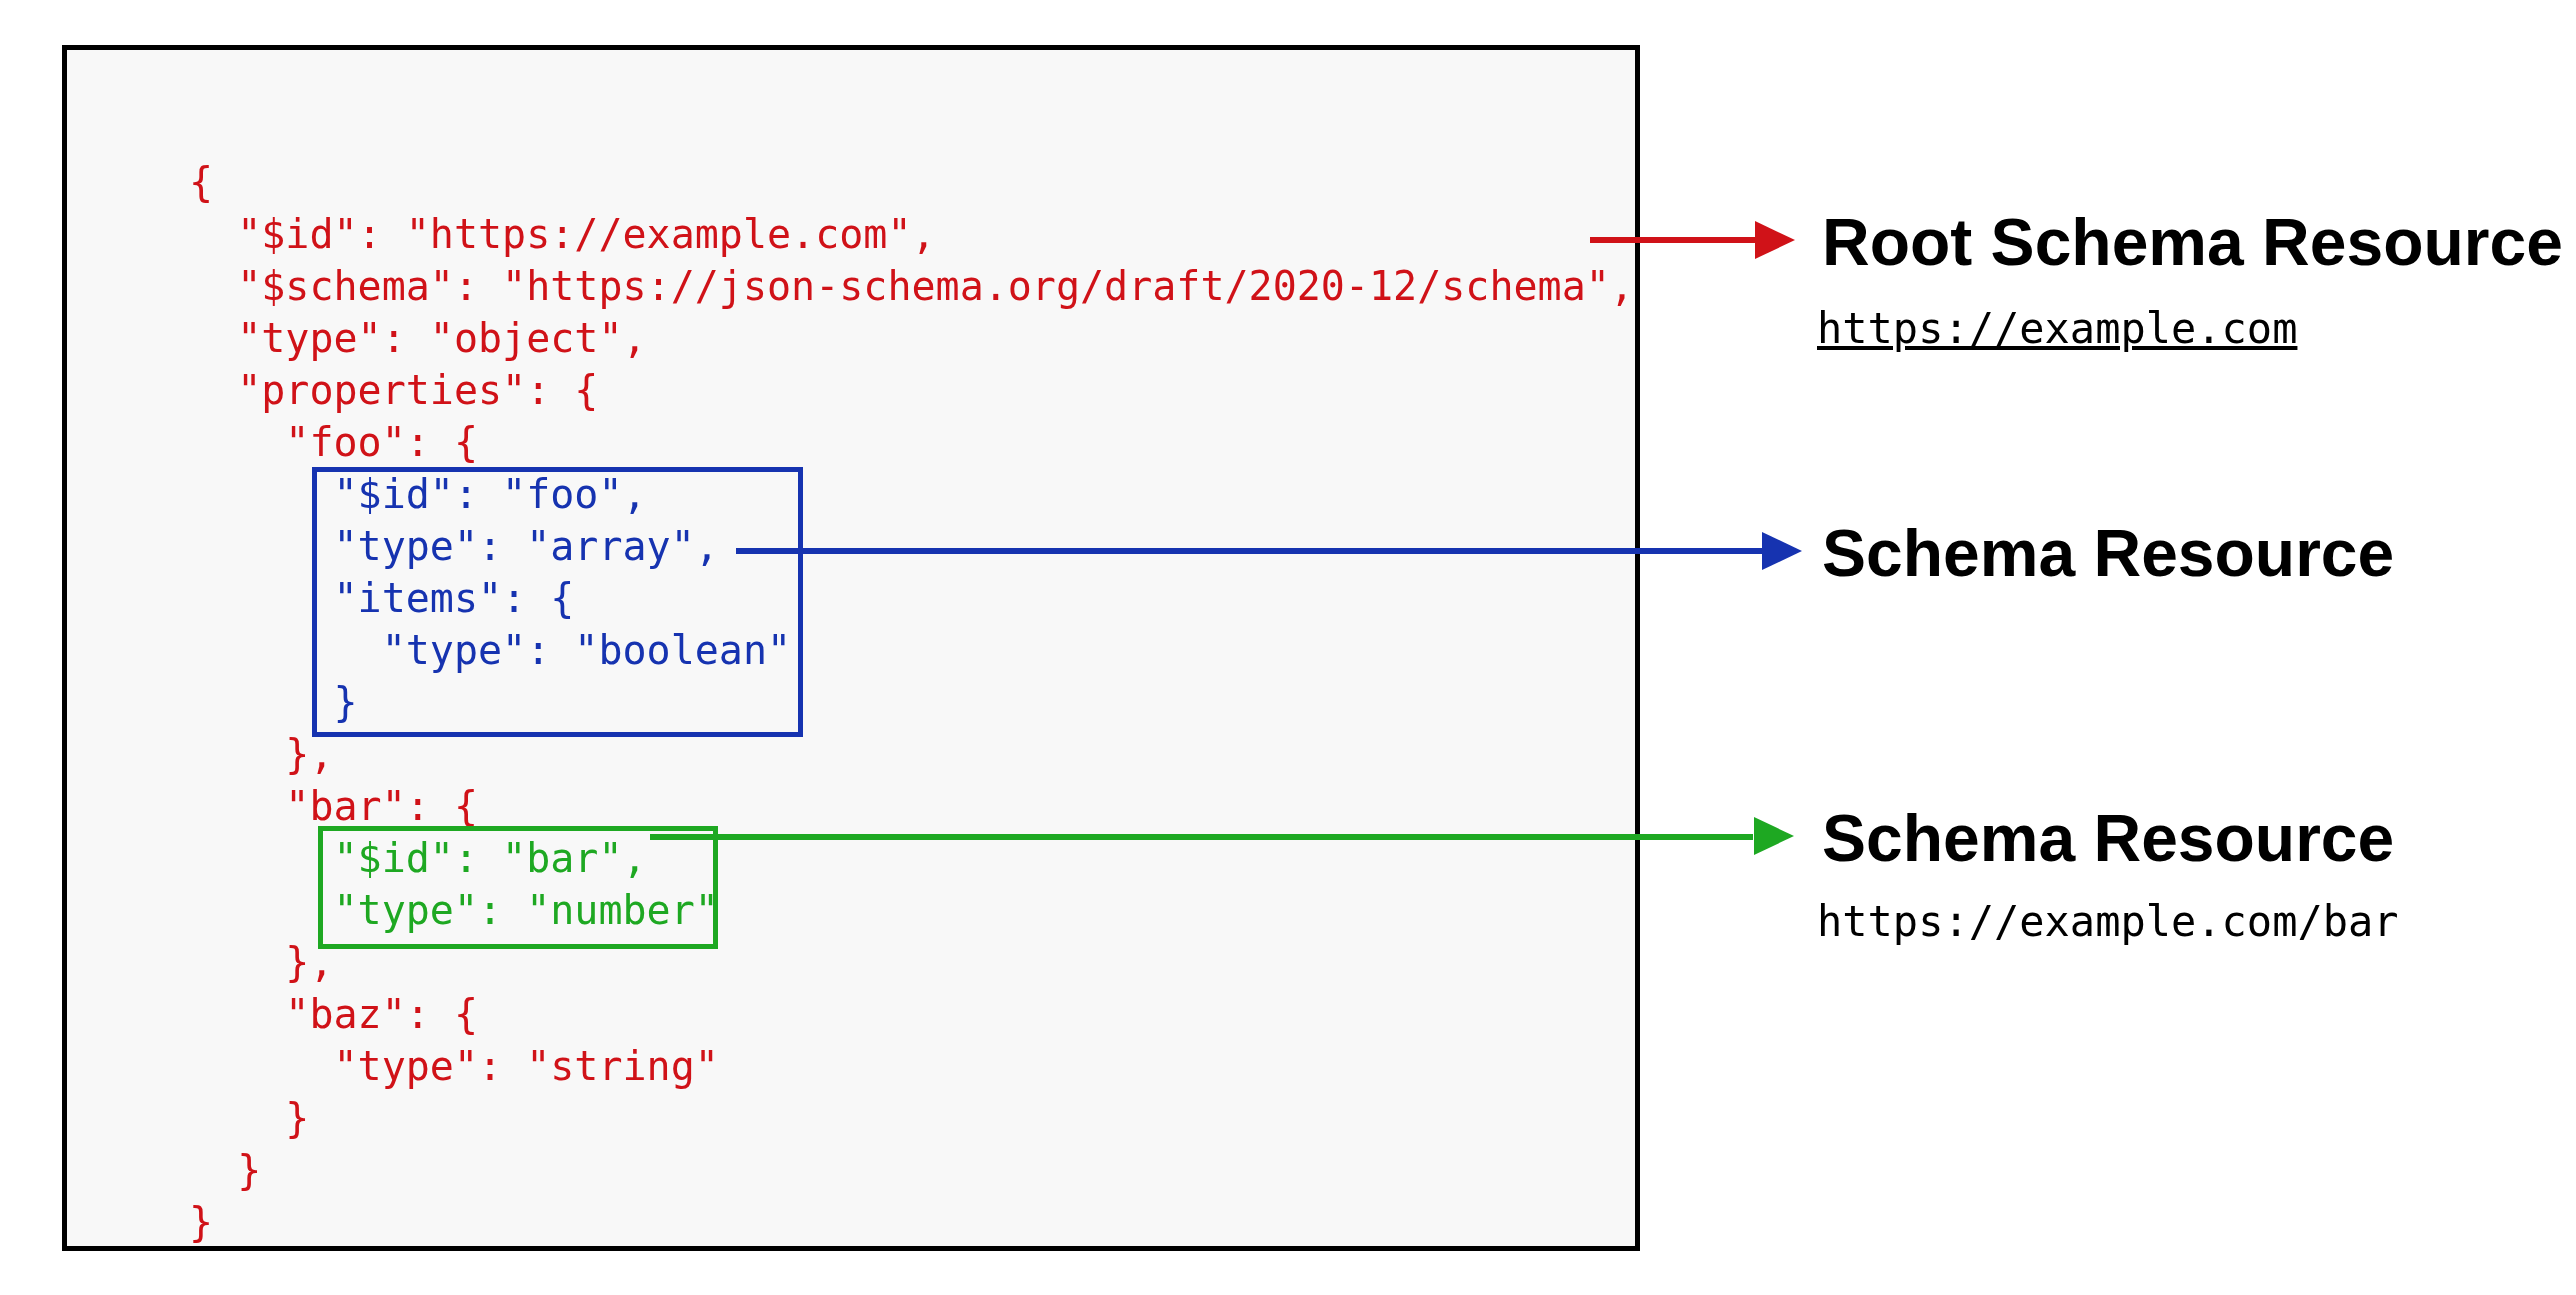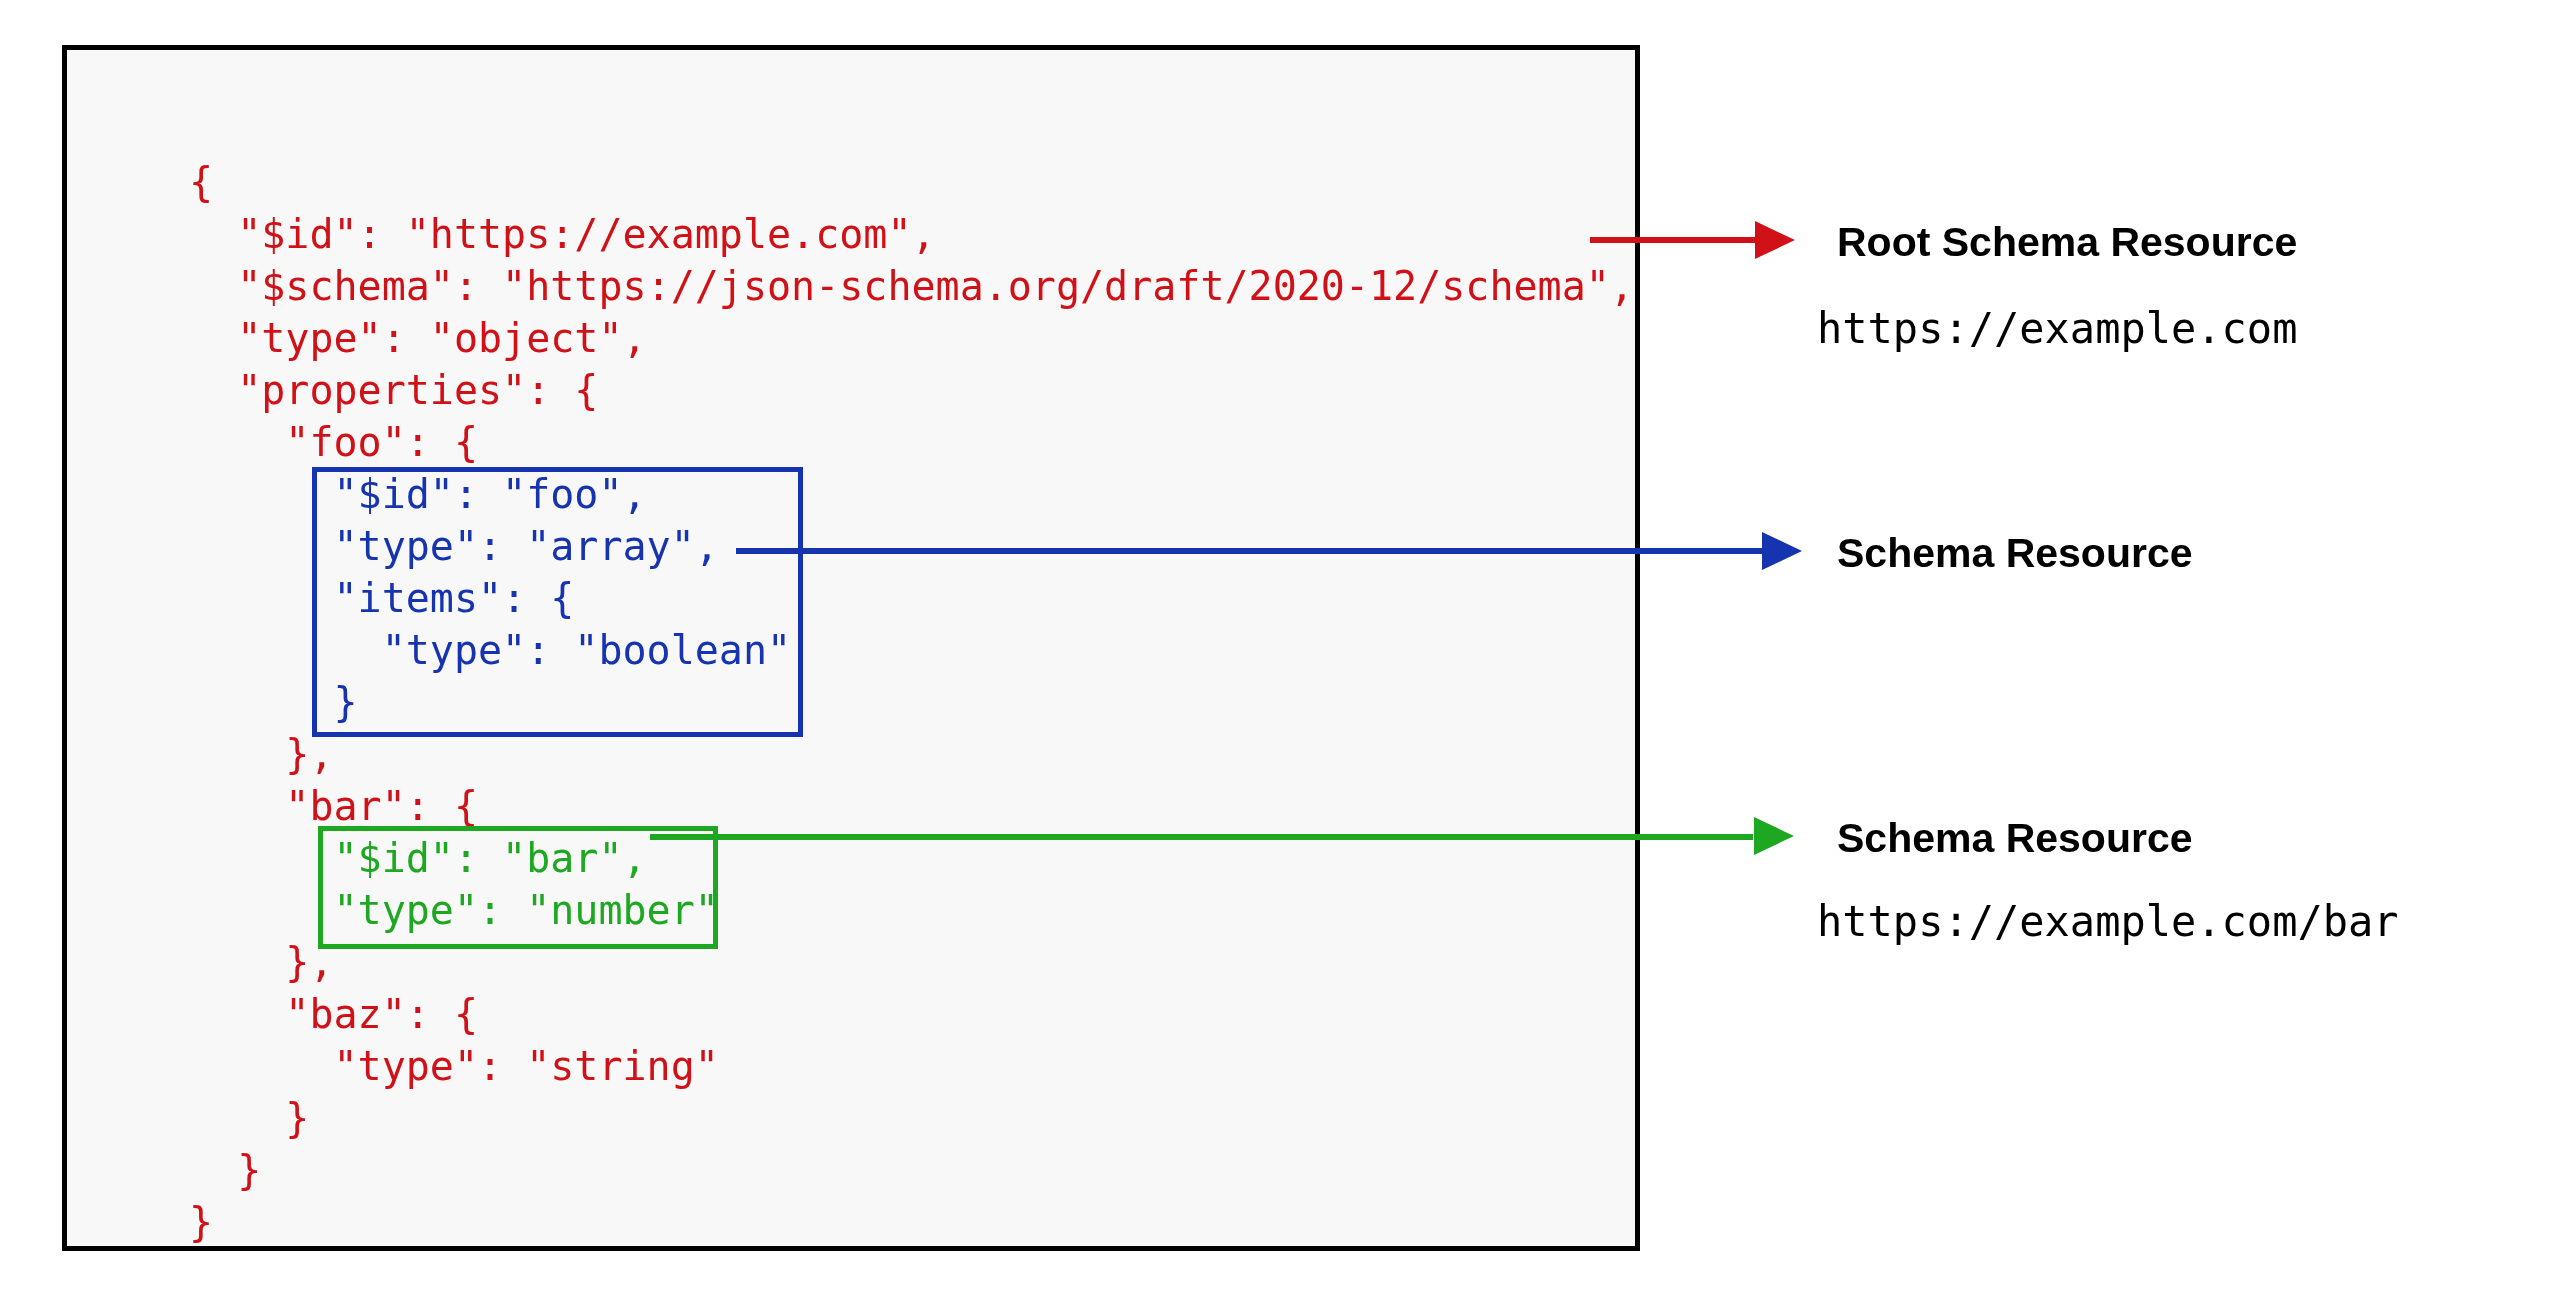--- a/index.html
+++ b/index.html
@@ -59,36 +59,36 @@
   #arrow-blue .shaft  { left: 736px; top: 548px; width: 1026px; background: var(--blue, #1633b0); }
   #arrow-blue .head   { left: 1762px; top: 532px; border-left-color: var(--blue, #1633b0); }
   #arrow-green .shaft { left: 650px; top: 834px; width: 1103px; background: var(--green, #1ea822); }
   #arrow-green .head  { left: 1754px; top: 817px; border-left-color: var(--green, #1ea822); }
 
   
   .annot { position: absolute; left: 1817px; }
   .annot-title {
     font-family: "Liberation Sans", sans-serif;
     font-weight: 700;
-    font-size: 41px;
+    font-size: 66px;
     line-height: 58px;
     color: #000000;
-    margin-left: 20px;
+    margin-left: 5px;
     white-space: nowrap;
   }
   .annot-url {
     position: absolute;
     font-family: "DejaVu Sans Mono", "Liberation Mono", monospace;
     font-size: 42px;
     line-height: 45px;
     color: #000000;
     white-space: nowrap;
   }
   #annot-root { top: 213px; }
-  #annot-root .annot-url { top: 93px; }   
+  #annot-root .annot-url { top: 93px; text-decoration: underline; }   
   #annot-foo  { top: 524px; }
   #annot-foo  .annot-url { top: 98px; }   
   #annot-bar  { top: 809px; }
   #annot-bar  .annot-url { top: 90px; }   
 </style>
 </head>
 <body>
 
 <div id="stage">
 

